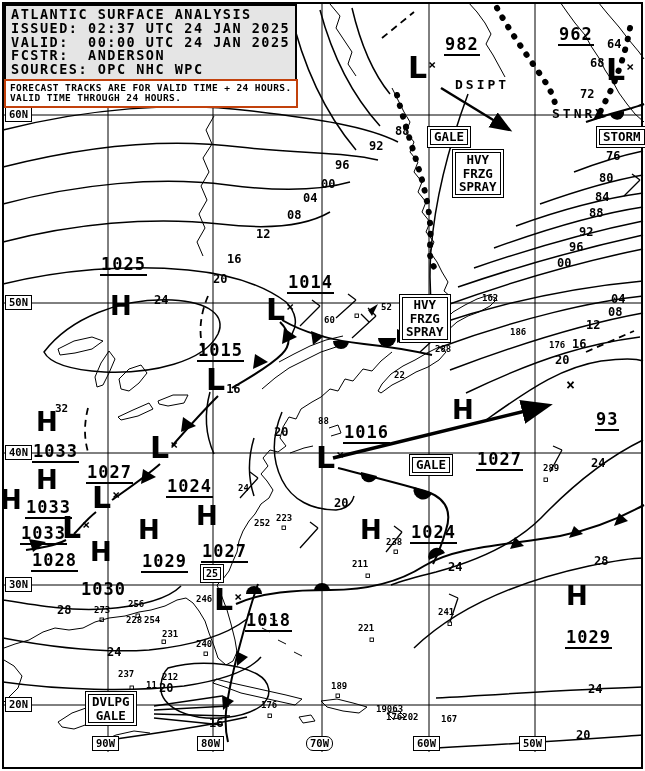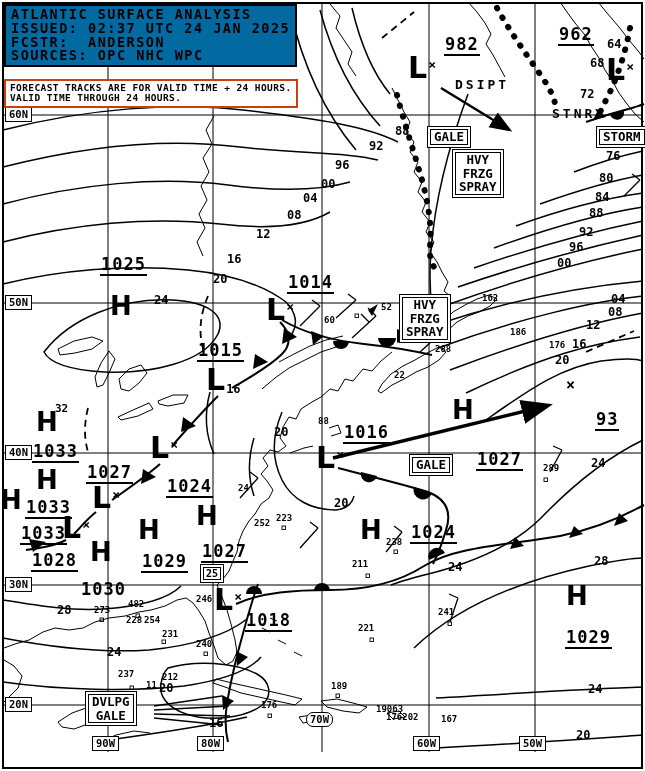--- a/index.html
+++ b/index.html
@@ -1,21 +1,21 @@
 <!DOCTYPE html>
 <html><head>
 <meta charset="utf-8">
 <style>
   html,body{margin:0;padding:0;background:#888;}
   #map{position:relative;width:645px;height:771px;background:#fff;overflow:hidden;
        font-family:"DejaVu Sans Mono",monospace;color:#000;}
   .frame{position:absolute;left:2px;top:2px;width:637px;height:763px;border:2px solid #000;z-index:1;}
   #chartlines{position:absolute;left:0;top:0;z-index:2;}
   #labels{position:absolute;left:0;top:0;width:645px;height:771px;z-index:3;}
-  .hdrbox{position:absolute;left:4px;top:4px;background:#0369a1;border:2px solid #000;
+  .hdrbox{position:absolute;left:4px;top:4px;background:#e5e5e5;border:2px solid #000;
           padding:2px 5px;z-index:7;}
   .hdrbox div{font:700 13.5px/13.8px "DejaVu Sans Mono",monospace;white-space:pre;letter-spacing:1.5px;}
   .notebox{position:absolute;left:4px;top:79px;background:#fff;border:2px solid #c2410c;
            padding:2px 4px;z-index:7;}
   .notebox div{font:700 9.5px/10.3px "DejaVu Sans Mono",monospace;white-space:pre;letter-spacing:0.4px;}
   .noaa{position:absolute;left:296px;top:1px;z-index:8;}
   .axisbox{position:absolute;border:1.5px solid #000;background:#fff;
            font:700 10.5px/11px "DejaVu Sans Mono",monospace;padding:1px 3px;z-index:6;}
   .wbox{position:absolute;background:#fff;border:1.5px solid #000;padding:2px;z-index:6;}
   .wbox .in{border:1.5px solid #000;padding:0 3px;font:700 12.5px/13.5px "DejaVu Sans Mono",monospace;
@@ -217,39 +217,40 @@
       <rect x="268" y="714" width="3.5" height="3.5"></rect>
       <rect x="336" y="694" width="3.5" height="3.5"></rect>
       <rect x="394" y="550" width="3.5" height="3.5"></rect>
       <rect x="355" y="314" width="3.5" height="3.5"></rect>
     </g>
   </svg>
 
   <div class="hdrbox">
     <div>ATLANTIC SURFACE ANALYSIS</div>
     <div>ISSUED: 02:37 UTC 24 JAN 2025</div>
+    <div>VALID:  00:00 UTC 24 JAN 2025</div>
     <div>FCSTR:  ANDERSON</div>
     <div>SOURCES: OPC NHC WPC</div>
   </div>
 
   <div class="notebox">
     <div>FORECAST TRACKS ARE FOR VALID TIME + 24 HOURS.</div>
     <div>VALID TIME THROUGH 24 HOURS.</div>
   </div>
 
 
   <div id="labels">
       <div class="axisbox" style="left: 5px; top: 107px;">60N</div>
       <div class="axisbox" style="left: 5px; top: 295px;">50N</div>
       <div class="axisbox" style="left: 5px; top: 445px;">40N</div>
       <div class="axisbox" style="left: 5px; top: 577px;">30N</div>
       <div class="axisbox" style="left: 5px; top: 697px;">20N</div>
       <div class="axisbox" style="left: 92px; top: 736px;">90W</div>
       <div class="axisbox" style="left: 197px; top: 736px;">80W</div>
-      <div class="axisbox" style="left: 306px; top: 712px; border-radius: 7px;">70W</div>
+      <div class="axisbox" style="left: 306px; top: 736px; border-radius: 7px;">70W</div>
       <div class="axisbox" style="left: 413px; top: 736px;">60W</div>
       <div class="axisbox" style="left: 519px; top: 736px;">50W</div>
       <div class="ann" style="left: 455px; top: 78px;">DSIPT</div>
       <div class="ann" style="left: 552px; top: 107px;">STNRY</div>
       <div class="iso" style="left: 607px; top: 38px;">64</div>
       <div class="iso" style="left: 590px; top: 57px;">68</div>
       <div class="iso" style="left: 580px; top: 88px;">72</div>
       <div class="iso" style="left: 606px; top: 150px;">76</div>
       <div class="iso" style="left: 599px; top: 172px;">80</div>
       <div class="iso" style="left: 595px; top: 191px;">84</div>
@@ -293,21 +294,21 @@
       <div class="stn" style="left: 543px; top: 464px;">289</div>
       <div class="stn" style="left: 386px; top: 538px;">238</div>
       <div class="stn" style="left: 352px; top: 560px;">211</div>
       <div class="stn" style="left: 358px; top: 624px;">221</div>
       <div class="stn" style="left: 438px; top: 608px;">241</div>
       <div class="stn" style="left: 276px; top: 514px;">223</div>
       <div class="stn" style="left: 238px; top: 484px;">24</div>
       <div class="stn" style="left: 254px; top: 484px; margin-top: 35px;">252</div>
       <div class="stn" style="left: 318px; top: 417px;">88</div>
       <div class="stn" style="left: 94px; top: 606px;">273</div>
-      <div class="stn" style="left: 128px; top: 600px;">482</div>
+      <div class="stn" style="left: 128px; top: 600px;">256</div>
       <div class="stn" style="left: 126px; top: 616px;">228</div>
       <div class="stn" style="left: 144px; top: 616px;">254</div>
       <div class="stn" style="left: 162px; top: 630px;">231</div>
       <div class="stn" style="left: 196px; top: 595px;">246</div>
       <div class="stn" style="left: 196px; top: 640px;">240</div>
       <div class="stn" style="left: 118px; top: 670px; text-align: center;">237</div>
       <div class="stn" style="left: 162px; top: 673px;">212</div>
       <div class="stn" style="left: 146px; top: 681px;">11</div>
       <div class="stn" style="left: 261px; top: 701px;">176</div>
       <div class="stn" style="left: 331px; top: 682px;">189</div>

